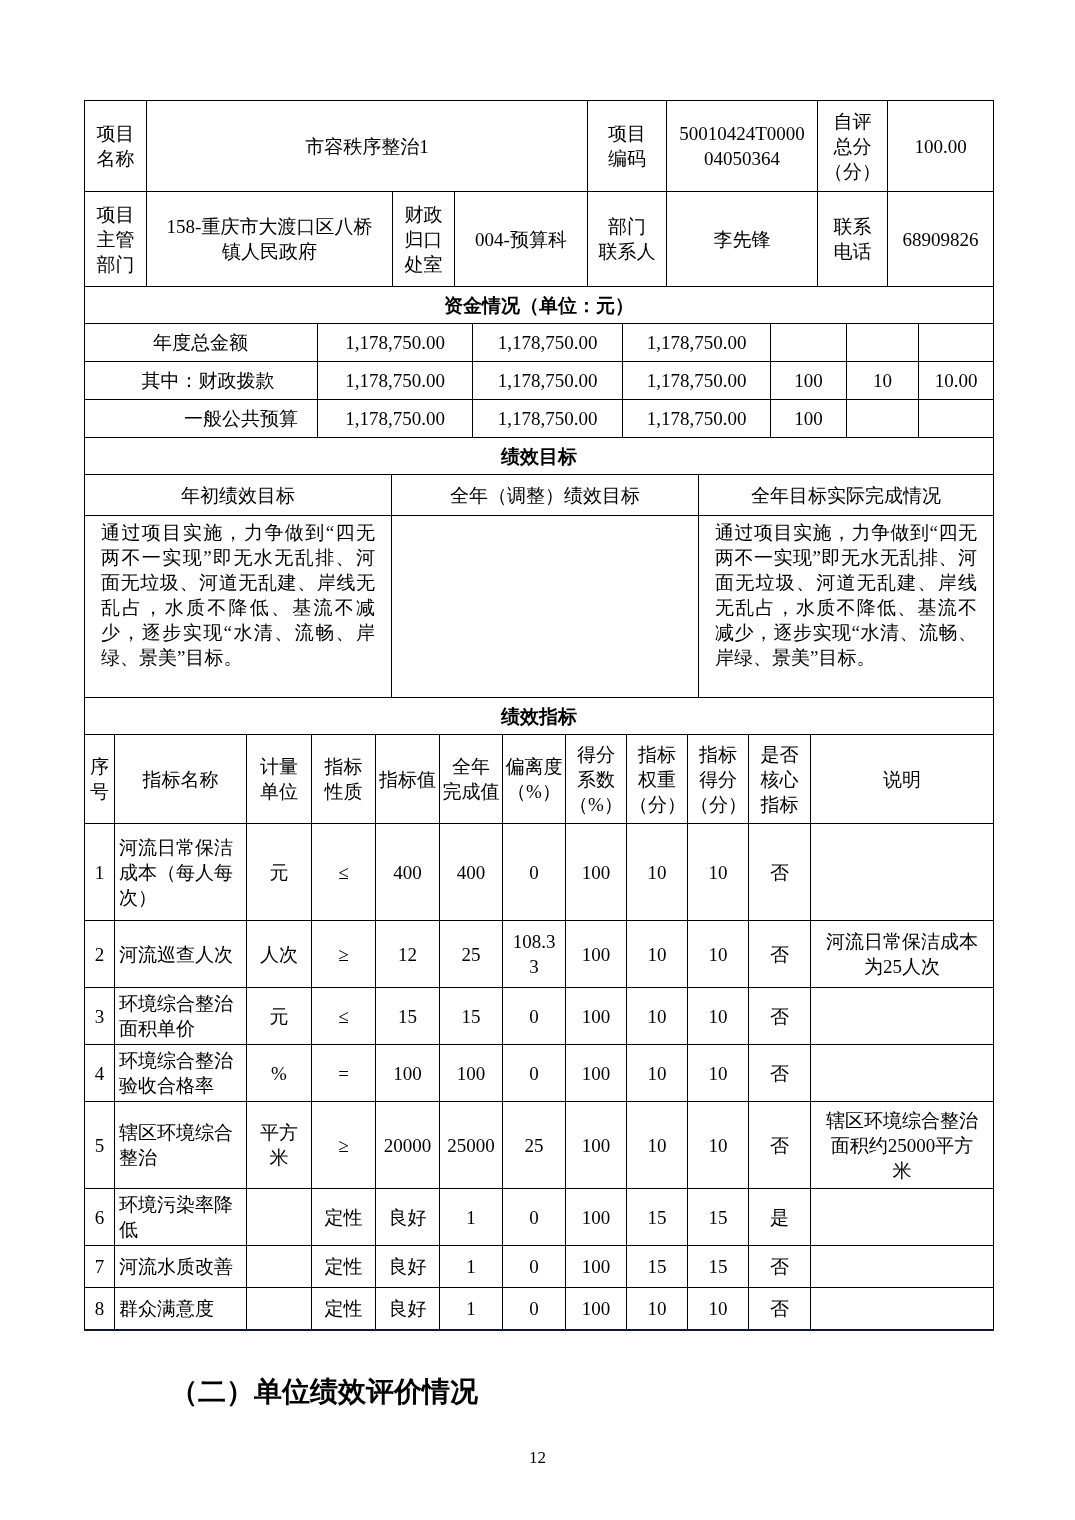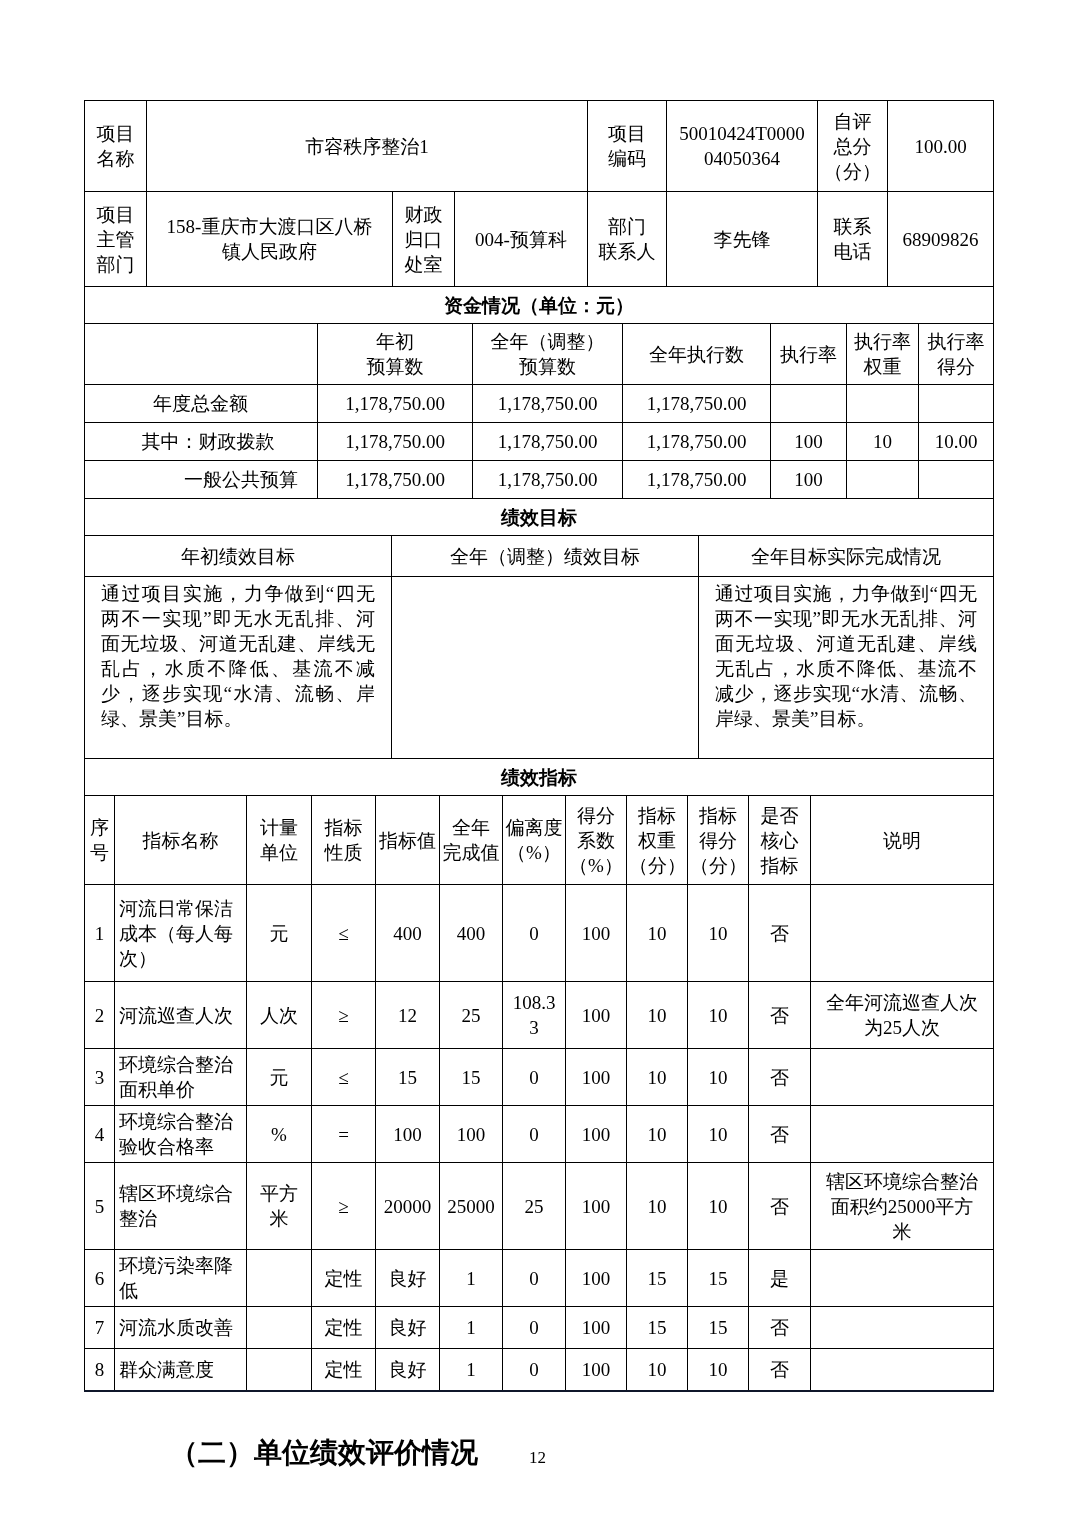--- a/index.html
+++ b/index.html
@@ -116,33 +116,20 @@
         <col style="width:150px">
         <col style="width:148px">
       <col style="width:76px">
         <col style="width:72px">
         <col style="width:75px">
     </colgroup>
     <thead>
       <tr class="title-row">
         <td colspan="7">资金情况（单位：元）</td>
       </tr>
-      <tr class="header-row">
-        <td></td>
-        <td>年初
-预算数</td>
-        <td>全年（调整）
-预算数</td>
-        <td>全年执行数</td>
-        <td>执行率</td>
-        <td>执行率
-权重</td>
-        <td>执行率
-得分</td>
-      </tr>
     </thead>
     <tbody>
         <tr>
           <td>年度总金额</td>
           <td>1,178,750.00</td>
           <td>1,178,750.00</td>
           <td>1,178,750.00</td>
           <td></td>
           <td></td>
           <td></td>
@@ -260,21 +247,21 @@
           <td>河流巡查人次</td>
           <td>人次</td>
           <td>≥</td>
           <td>12</td>
           <td>25</td>
           <td>108.33</td>
           <td>100</td>
           <td>10</td>
           <td>10</td>
           <td>否</td>
-          <td>全年河流巡查人次
+          <td>河流日常保洁成本
 为25人次</td>
         </tr>
         <tr>
           <td>3</td>
           <td>环境综合整治面积单价</td>
           <td>元</td>
           <td>≤</td>
           <td>15</td>
           <td>15</td>
           <td>0</td>

